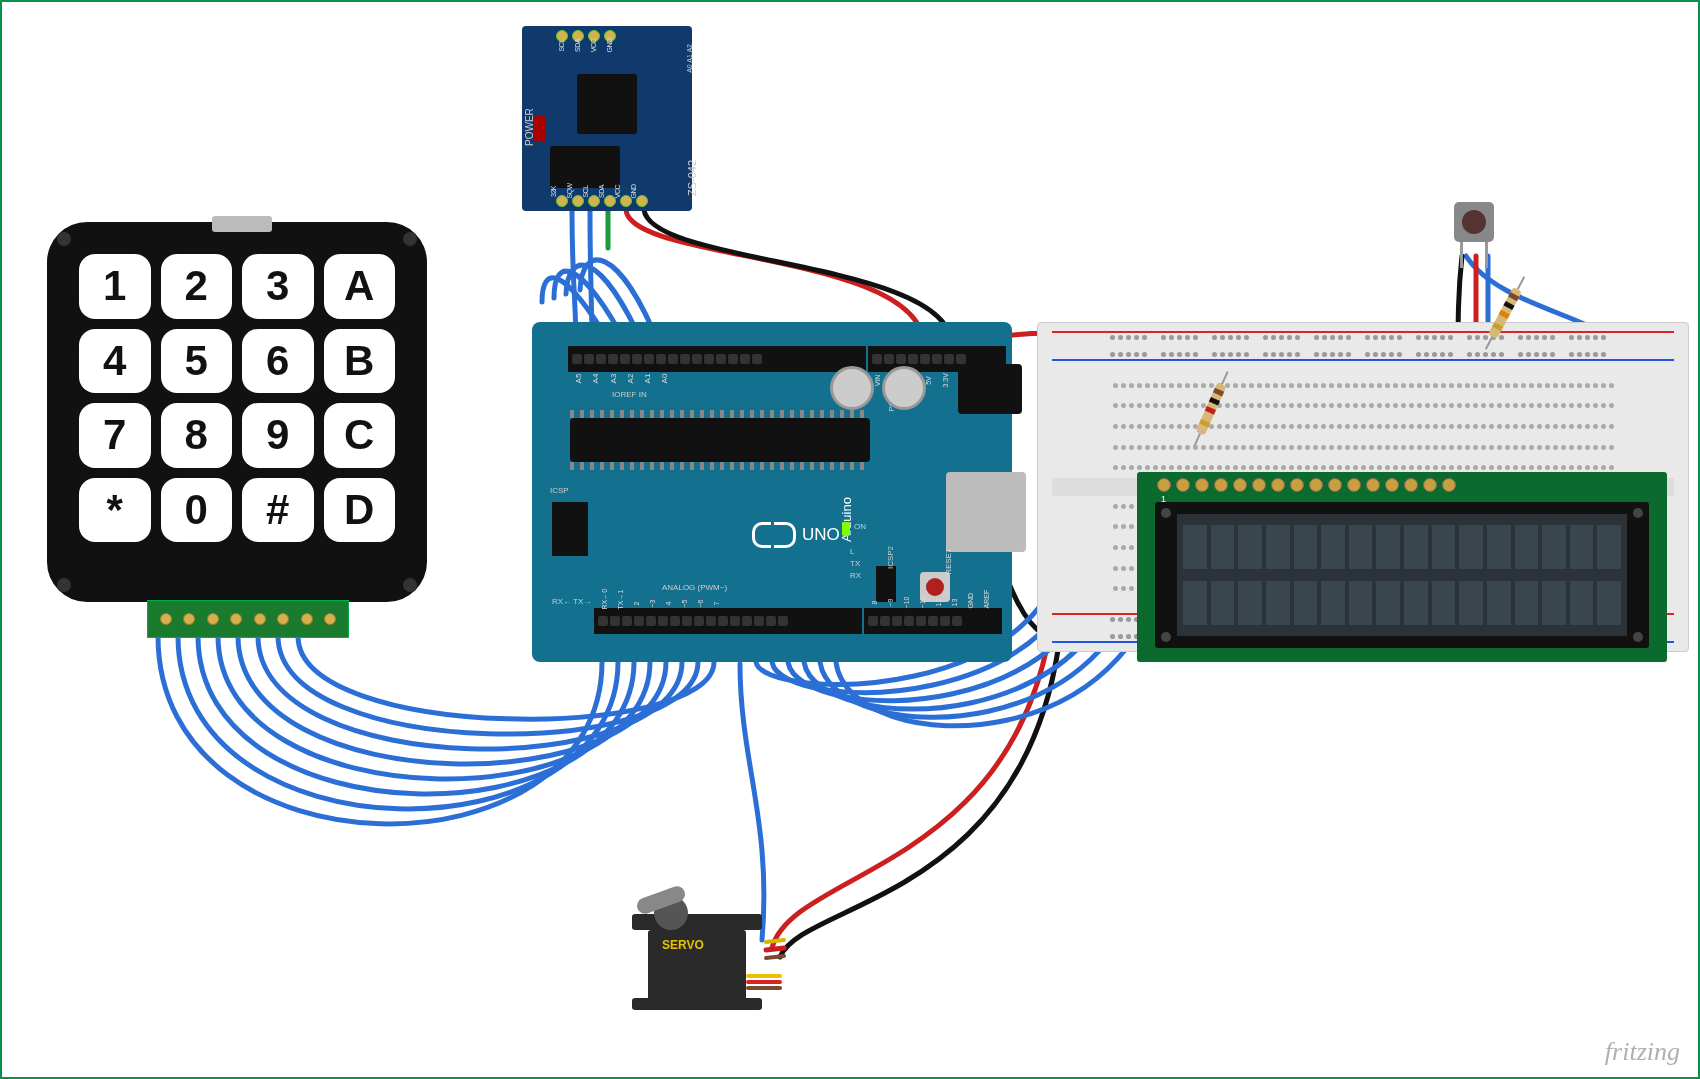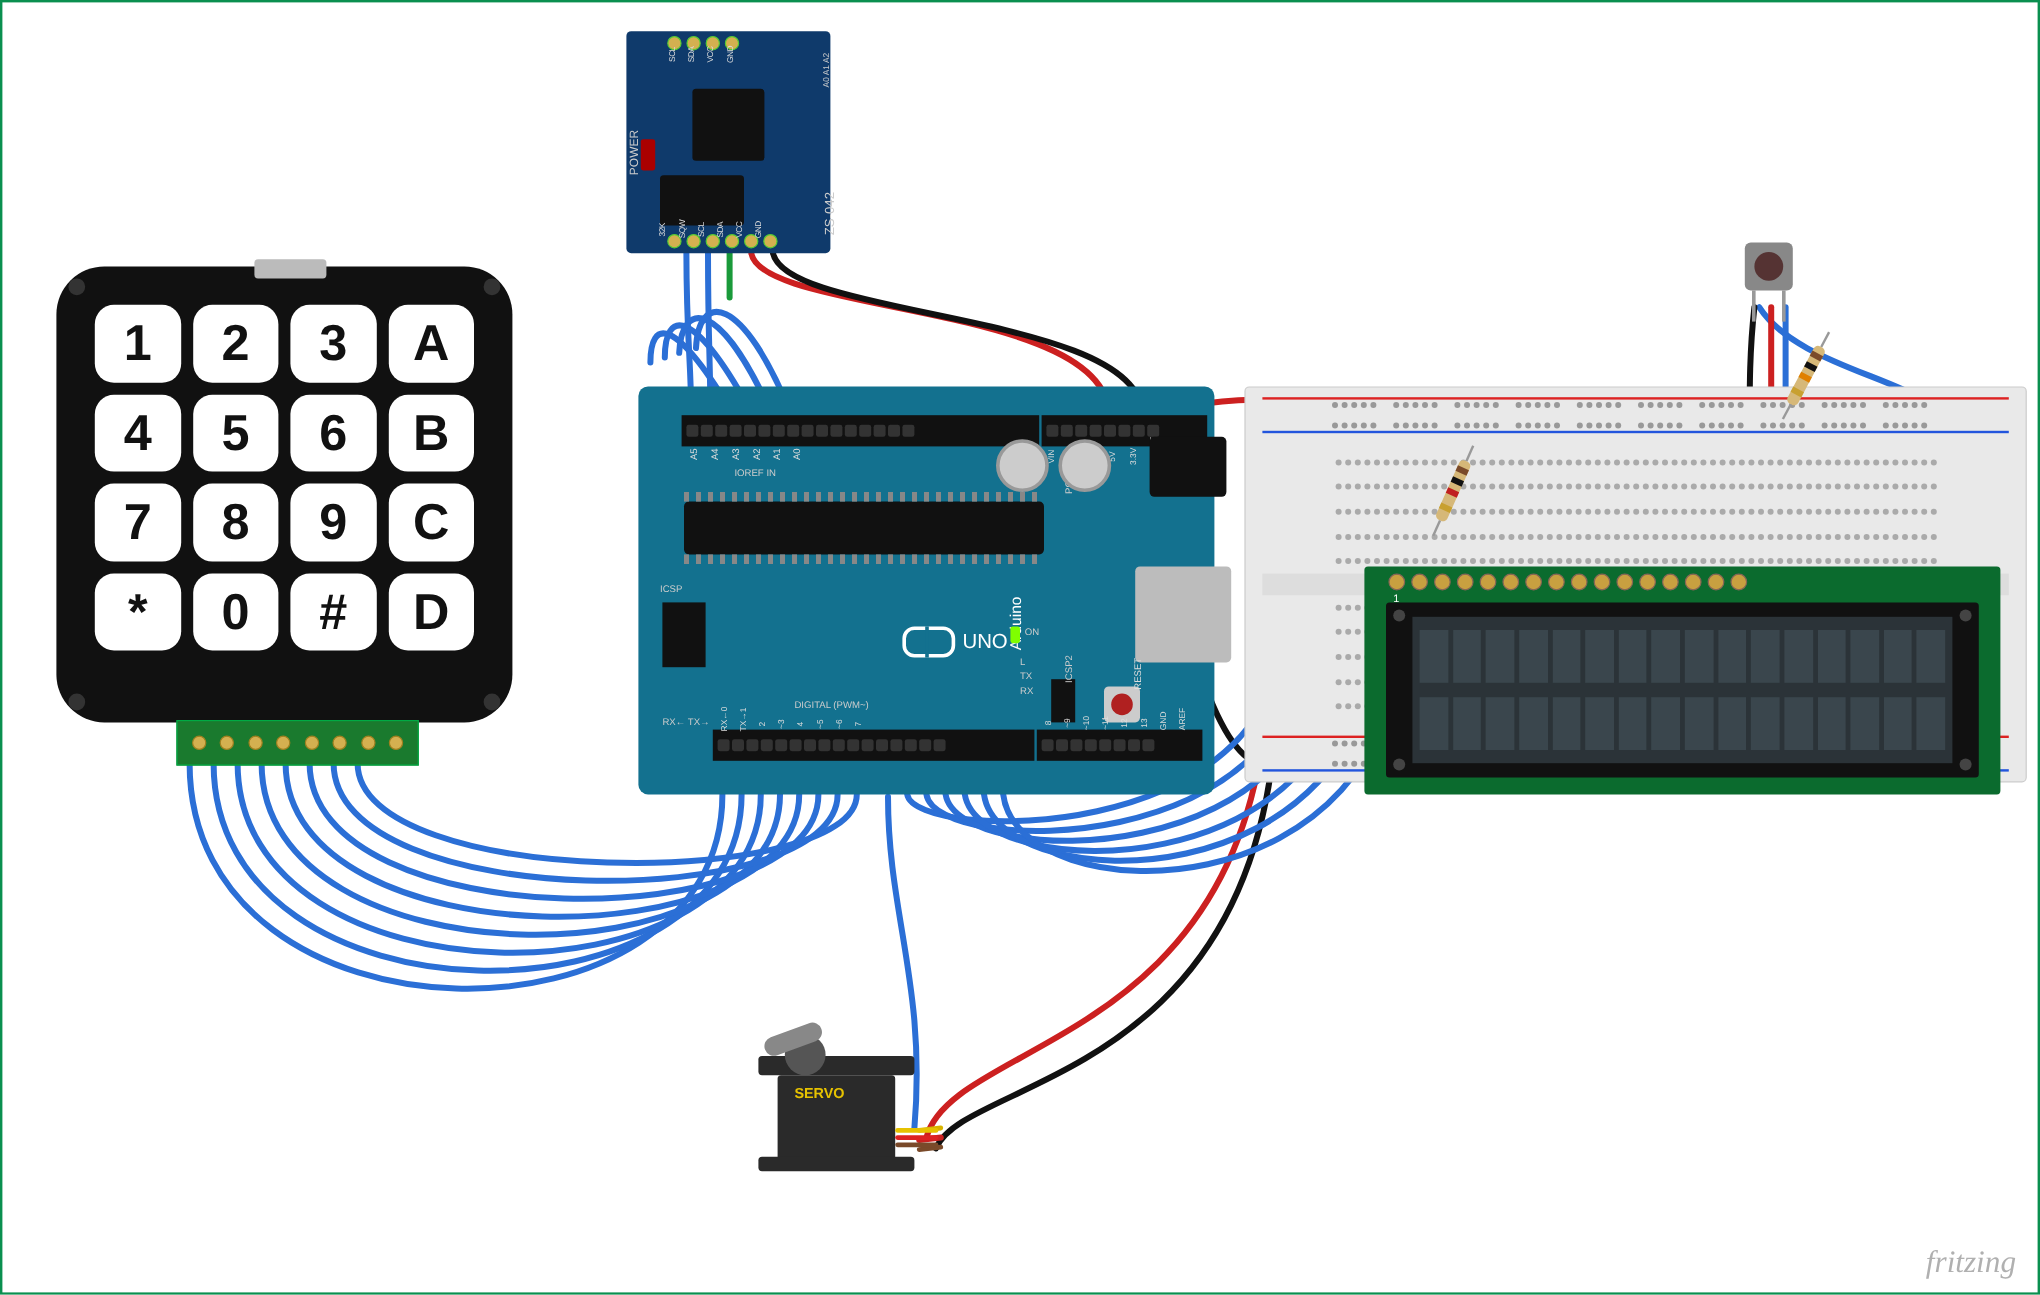--- a/index.html
+++ b/index.html
@@ -159,21 +159,21 @@
   .lcd-pin1-lbl{position:absolute;top:22px;left:24px;font-size:9px;color:#fff;}
   .lcd-screen{position:absolute;top:30px;left:18px;right:18px;bottom:14px;background:#111;border-radius:3px;}
   .lcd-inner{position:absolute;top:12px;left:22px;right:22px;bottom:12px;background:#2b3338;display:flex;flex-direction:column;justify-content:space-around;padding:8px 6px;gap:6px;}
   .lcd-row{display:flex;gap:4px;justify-content:space-between;}
   .lcd-cell{width:24px;height:44px;background:#3a464d;}
   .lcd-dots{position:absolute;width:10px;height:10px;border-radius:50%;background:#444;}
   .lcd-dots.tl{top:6px;left:6px}.lcd-dots.tr{top:6px;right:6px}.lcd-dots.bl{bottom:6px;left:6px}.lcd-dots.br{bottom:6px;right:6px}
 
   
   .servo {
-    position:absolute; left:630px; top:878px; width:130px; height:96px;
+    position:absolute; left:630px; top:912px; width:130px; height:96px;
   }
   .servo-body{position:absolute;left:16px;top:16px;width:98px;height:72px;background:#2a2a2a;border-radius:3px;}
   .servo-tab{position:absolute;top:0;left:0;width:130px;height:16px;background:#2a2a2a;border-radius:3px;}
   .servo-tab2{position:absolute;bottom:0;left:0;width:130px;height:12px;background:#2a2a2a;border-radius:3px;}
   .servo-gear{position:absolute;top:-18px;left:22px;width:34px;height:34px;background:#555;border-radius:50%;}
   .servo-horn{position:absolute;top:-22px;left:4px;width:50px;height:16px;background:#888;border-radius:8px;transform:rotate(-20deg);}
   .servo-lbl{position:absolute;top:24px;left:30px;font-size:12px;color:#e6c200;font-weight:bold;}
   .servo-wires { position:absolute; right:-20px; top:60px; display:flex; flex-direction:column; gap:2px;}
   .servo-wires span{width:36px;height:4px;border-radius:2px;}
   .sw-y{background:#e6c200}.sw-r{background:#d22}.sw-b{background:#7a4a2a}
@@ -441,21 +441,21 @@
     <div class="ard-header-bot2">
       <span class="hdr-hole"></span>
         <span class="hdr-hole"></span>
         <span class="hdr-hole"></span>
       <span class="hdr-hole"></span>
         <span class="hdr-hole"></span>
         <span class="hdr-hole"></span>
       <span class="hdr-hole"></span>
         <span class="hdr-hole"></span>
     </div>
-    <div class="ard-grp-digital">DIGITAL (PWM~)</div>
+    <div class="ard-grp-digital">ANALOG (PWM~)</div>
     <div class="ard-labels-bot">
       <span>RX←0</span>
       <span>TX→1</span>
       <span>2</span>
       <span>~3</span>
       <span>4</span>
       <span>~5</span>
       <span>~6</span>
       <span>7</span>
     </div>

